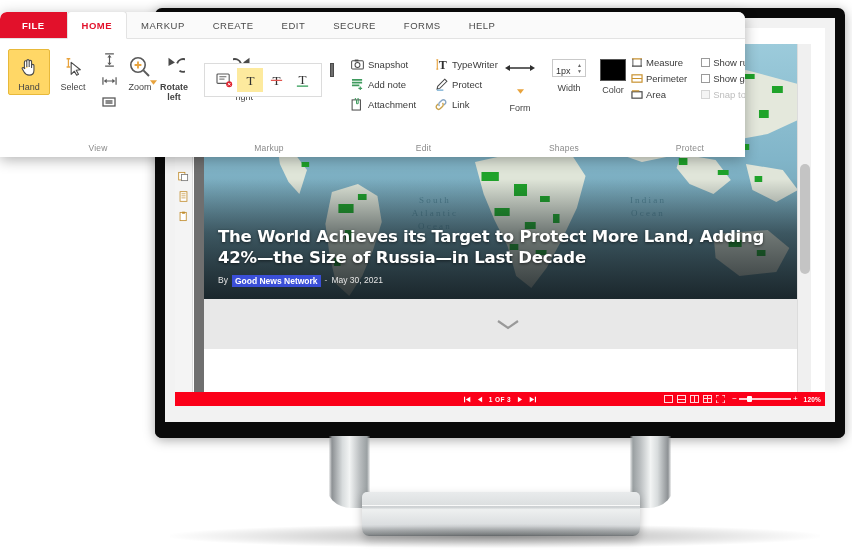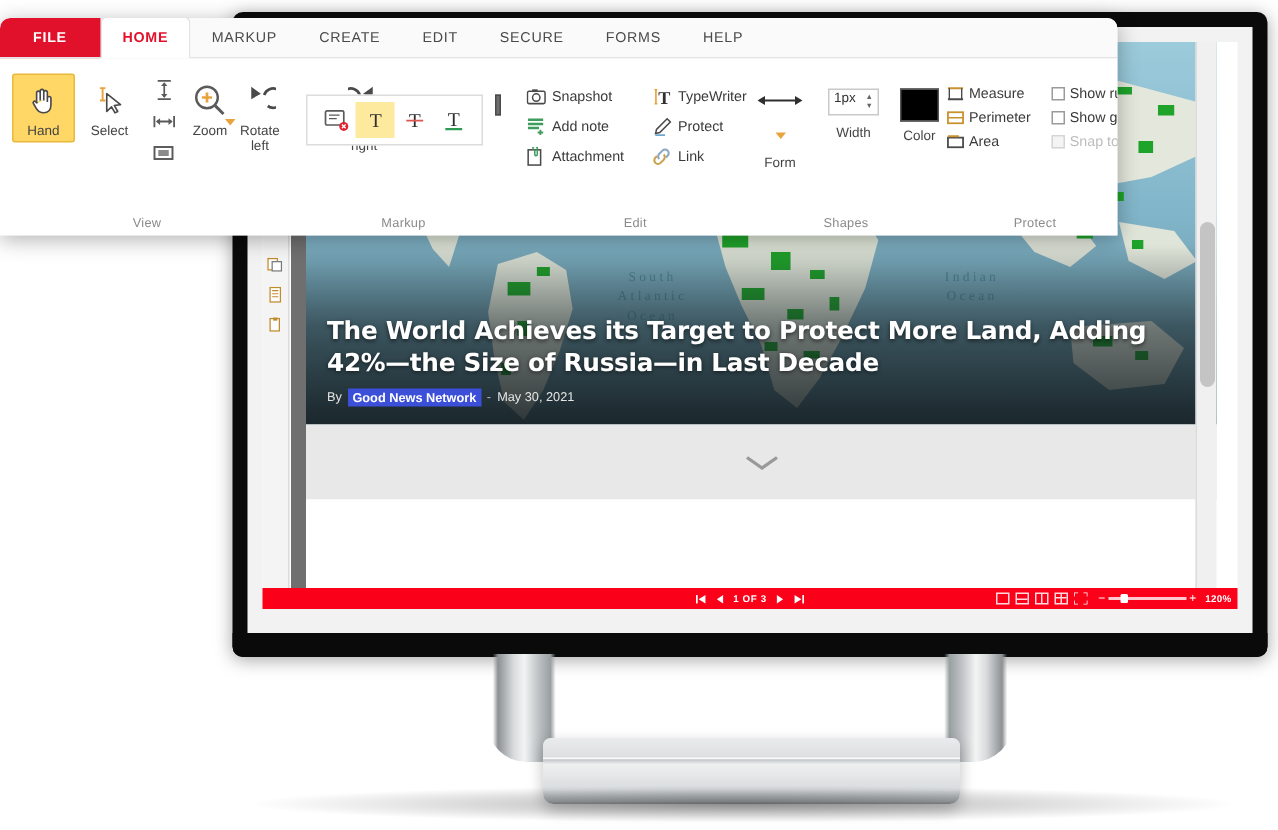--- a/index.html
+++ b/index.html
@@ -133,21 +133,21 @@
   #edit-grid { display:grid; grid-template-columns:auto auto; gap:6px 18px; padding-top:10px; }
   .edit-item { display:flex; align-items:center; gap:4px; font-size:9.5px; color:#3a3a3a; cursor:pointer; white-space:nowrap;}
   .edit-item .ic { width:14px; height:14px; display:flex; align-items:center; justify-content:center;}
 
   
   #shapes-row { display:flex; align-items:flex-start; gap:10px; padding-top:12px;}
   .shape-cell { display:flex; flex-direction:column; align-items:center; width:40px;}
   .shape-cell .lbl { font-size:9px; color:#444; margin-top:14px;}
   #width-spin {
     width:34px; height:18px; border:1px solid #c9c9c9; background:#fff;
-    display:flex; align-items:flex-start; font-size:9px; color:#333; padding-left:3px; position:relative;
+    display:flex; align-items:flex-end; font-size:9px; color:#333; padding-left:3px; position:relative;
   }
   #width-spin .spin-arrows{ position:absolute; right:1px; top:0; height:100%; width:9px; display:flex; flex-direction:column; justify-content:center; gap:1px;}
   .spin-a { font-size:5px; color:#666; line-height:5px; text-align:center;}
   #shape-color-swatch { width:26px; height:22px; background:#000; border:1px solid #555; cursor:pointer;}
 
   
   #measure-grid { display:flex; gap:14px; padding-top:10px;}
   .meas-col { display:flex; flex-direction:column; gap:5px;}
   .meas-item { display:flex; align-items:center; gap:3px; font-size:9.5px; color:#3a3a3a; cursor:pointer; white-space:nowrap;}
   .chk { width:9px; height:9px; border:1px solid #9a9a9a; background:#fff; display:inline-block;}
@@ -160,21 +160,21 @@
     background:#ffffff; overflow:hidden;
   }
   #doc-sidebar {
     position:absolute; left:0; top:0; width:18px; height:100%;
     background:#f4f4f4; border-right:1px solid #dcdcdc;
     padding-top:142px; display:flex; flex-direction:column; align-items:center; gap:7px;
   }
   .side-ic { width:13px; height:13px; display:flex; align-items:center; justify-content:center; cursor:pointer;}
   #doc-gutter-left { position:absolute; left:19px; top:0; width:10px; height:100%; background:#6f6f6f;}
   #doc-page {
-    position:absolute; left:29px; top:0; right:14px; height:100%;
+    position:absolute; left:29px; top:16px; right:14px; height:100%;
     background:#ffffff;
   }
   #doc-scroll { position:absolute; right:0; top:0; width:14px; height:100%; background:#f0f0f0; border-left:1px solid #dcdcdc;}
   #doc-scroll-thumb { position:absolute; top:120px; left:2px; width:10px; height:110px; background:#c4c4c4; border-radius:5px;}
 
   
   #hero {
     position:absolute; left:0; top:0; width:100%; height:255px; overflow:hidden;
     background:linear-gradient(180deg,#8fc4d6 0%,#7fb8ce 35%,#6c9fae 70%,#5a8390 100%);
   }
@@ -523,21 +523,21 @@
               </svg>
           </span>
           <span class="cap">Zoom</span>
         </div>
         <span style="align-self:flex-start;margin:24px 0 0 -6px;">
           <svg width="7" height="5" viewBox="0 0 8 5">
               <polygon points="0,0 8,0 4,5" fill="#e8a33d"></polygon>
             </svg>
         </span>
 
-        <div class="big-btn rot-btn" style="margin-top:2px;">
+        <div class="big-btn rot-btn" style="margin-top:2px;font-weight:bold;">
           <span class="glyph">
             <svg width="22" height="22" viewBox="0 0 24 24">
                 <path d="M18 16a7 7 0 1 0-2.6-8" fill="none" stroke="#4a4a4a" stroke-width="2"></path>
                 <polygon points="6,2 6,11 13,7" fill="#4a4a4a"></polygon>
               </svg>
           </span>
           <span class="cap">Rotate left</span>
         </div>
         <div class="big-btn rot-btn" style="margin-top:2px;margin-left:37px;">
           <span class="glyph">

